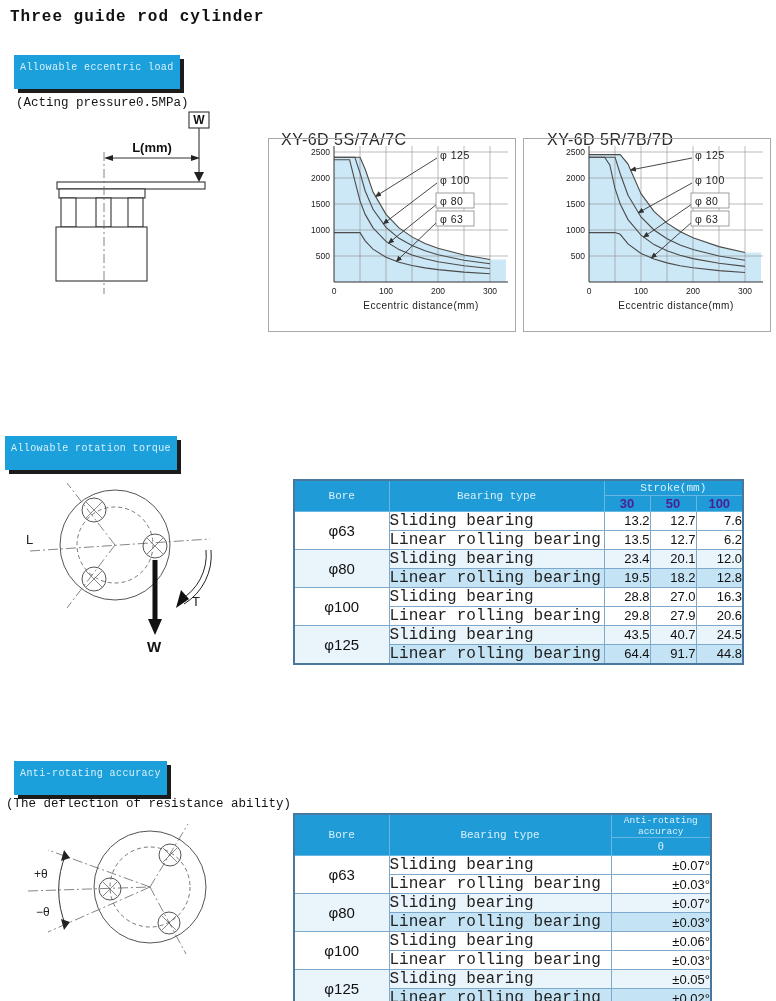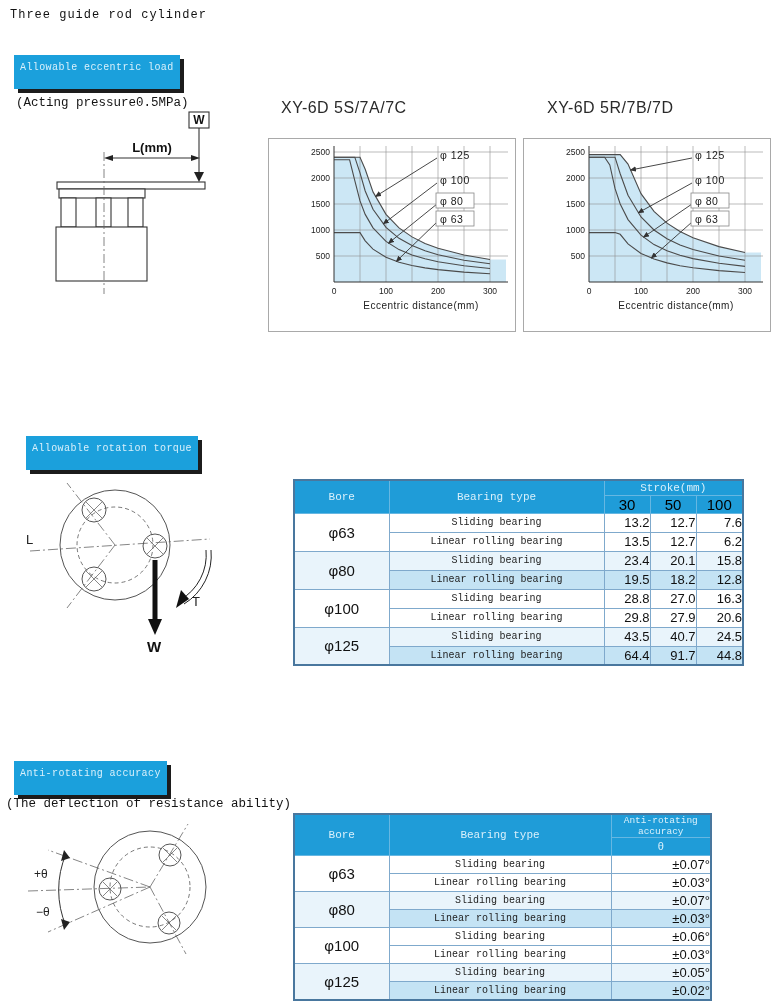--- a/index.html
+++ b/index.html
@@ -4,36 +4,36 @@
 <style>
   :root{
     --badge:#1BA0DC; --hdr:#1F9CD8; --hlt:#D9F0FB;
     --shl:#E9F4FB; --shd:#C4E3F4; --bord:#7FA9CC;
   }
   *{box-sizing:border-box;}
   html,body{margin:0;padding:0;}
   body{width:776px;height:1001px;background:#fff;position:relative;
        font-family:"Liberation Sans",sans-serif;color:#1a1a1a;overflow:hidden;}
   .doc-title{position:absolute;left:10px;top:8px;font-family:"Liberation Mono",monospace;
-             font-size:12px;letter-spacing:1px;color:#111;}
+             font-size:16px;letter-spacing:1px;color:#111;font-weight:bold;}
   .badge{position:absolute;background:var(--badge);color:var(--hlt);
          font-family:"Liberation Mono",monospace;font-size:10px;letter-spacing:.4px;
          padding:7px 6px 16px 6px;box-shadow:4px 4px 0 #1c1c1c;white-space:nowrap;}
   .subtitle{position:absolute;font-family:"Liberation Mono",monospace;font-size:12.5px;color:#141414;white-space:nowrap;}
-  .chart-title{position:absolute;font-size:16px;letter-spacing:.5px;color:#2a2a2a;white-space:nowrap;}
+  .chart-title{position:absolute;font-size:16px;letter-spacing:.5px;color:#2a2a2a;white-space:nowrap;margin-top:32px;}
   svg{position:absolute;overflow:visible;}
   svg text{font-family:"Liberation Sans",sans-serif;}
   .t{border-collapse:collapse;table-layout:fixed;position:absolute;background:#fff;border:2px solid #49779E;}
   .t th,.t td{border:1px solid var(--bord);padding:0;overflow:hidden;}
   .t thead th{background:var(--hdr);border-color:#66b7e2;}
   .hl{color:var(--hlt);font-family:"Liberation Mono",monospace;font-size:11px;font-weight:normal;}
   .hl-sm{font-size:9.5px;}
-  .snum{color:#000000;font-size:15px;font-weight:normal;}
+  .snum{color:#4c1d95;font-size:13px;font-weight:bold;}
   .bore{font-size:15px;font-weight:normal;text-align:center;color:#111;}
-  .btype{font-family:"Liberation Mono",monospace;font-size:10px;text-align:center;color:#222;font-weight:normal;}
+  .btype{font-family:"Liberation Mono",monospace;font-size:16px;text-align:left;color:#222;font-weight:normal;}
   .val{text-align:right;font-size:13px;color:#101010;}
   .t1 thead tr:first-child{height:15px;} .t1 thead tr:last-child{height:16px;}
   .t2 thead tr:first-child{height:21px;} .t2 thead tr:last-child{height:18px;}
   .t1 tbody tr{height:19px;} .t2 tbody tr{height:18px;}
   tr.sha td{background:var(--shl);} tr.shb td{background:var(--shd);}
   td.boresh{background:linear-gradient(180deg,var(--shl),var(--shd));}
 </style>
 </head>
 <body>
 
@@ -165,21 +165,21 @@
     <line x1="169" y1="45" x2="115.4" y2="74.7" stroke="#333" stroke-width="0.9" marker-end="url(#chart2-arr)"></line>
     <text x="172" y="46" font-size="10.5" fill="#1a1a1a" letter-spacing="0.5">φ 100</text>
     <line x1="169" y1="66" x2="120.6" y2="99.1" stroke="#333" stroke-width="0.9" marker-end="url(#chart2-arr)"></line>
     <rect x="168" y="55" width="38" height="15" fill="#fff" stroke="#888" stroke-width="0.8"></rect>
     <text x="172" y="67" font-size="10.5" fill="#1a1a1a" letter-spacing="0.5">φ 80</text>
     <line x1="169" y1="84" x2="128.4" y2="120.0" stroke="#333" stroke-width="0.9" marker-end="url(#chart2-arr)"></line>
     <rect x="168" y="73" width="38" height="15" fill="#fff" stroke="#888" stroke-width="0.8"></rect>
     <text x="172" y="85" font-size="10.5" fill="#1a1a1a" letter-spacing="0.5">φ 63</text>
   </svg>
 
-<div class="badge" style="left:26px;top:436px;">Allowable rotation torque</div>
+<div class="badge" style="left:5px;top:436px;">Allowable rotation torque</div>
 
 <svg style="left:18px;top:472px;" width="240" height="205" viewBox="0 0 240 205">
   <g stroke="#555" fill="none" stroke-width="1">
     <circle cx="97" cy="73" r="55"></circle>
     <circle cx="97" cy="73" r="38" stroke-dasharray="4 3" stroke-width=".8"></circle>
     <g stroke-dasharray="10 3 2 3" stroke-width=".8" stroke="#666">
       <line x1="12" y1="79" x2="192" y2="67"></line>
       <line x1="97" y1="73" x2="49" y2="11"></line>
       <line x1="97" y1="73" x2="49" y2="136"></line>
     </g>
@@ -237,21 +237,21 @@
         <td class="btype">Linear rolling bearing</td>
         <td class="val">13.5</td>
         <td class="val">12.7</td>
         <td class="val">6.2</td>
       </tr>
       <tr class="sha">
         <td class="bore boresh" rowspan="2">φ80</td>
         <td class="btype">Sliding bearing</td>
         <td class="val">23.4</td>
         <td class="val">20.1</td>
-        <td class="val">15.8</td>
+        <td class="val">12.0</td>
       </tr>
       <tr class="shb">
         <td class="btype">Linear rolling bearing</td>
         <td class="val">19.5</td>
         <td class="val">18.2</td>
         <td class="val">12.8</td>
       </tr>
       <tr>
         <td class="bore" rowspan="2">φ100</td>
         <td class="btype">Sliding bearing</td>

